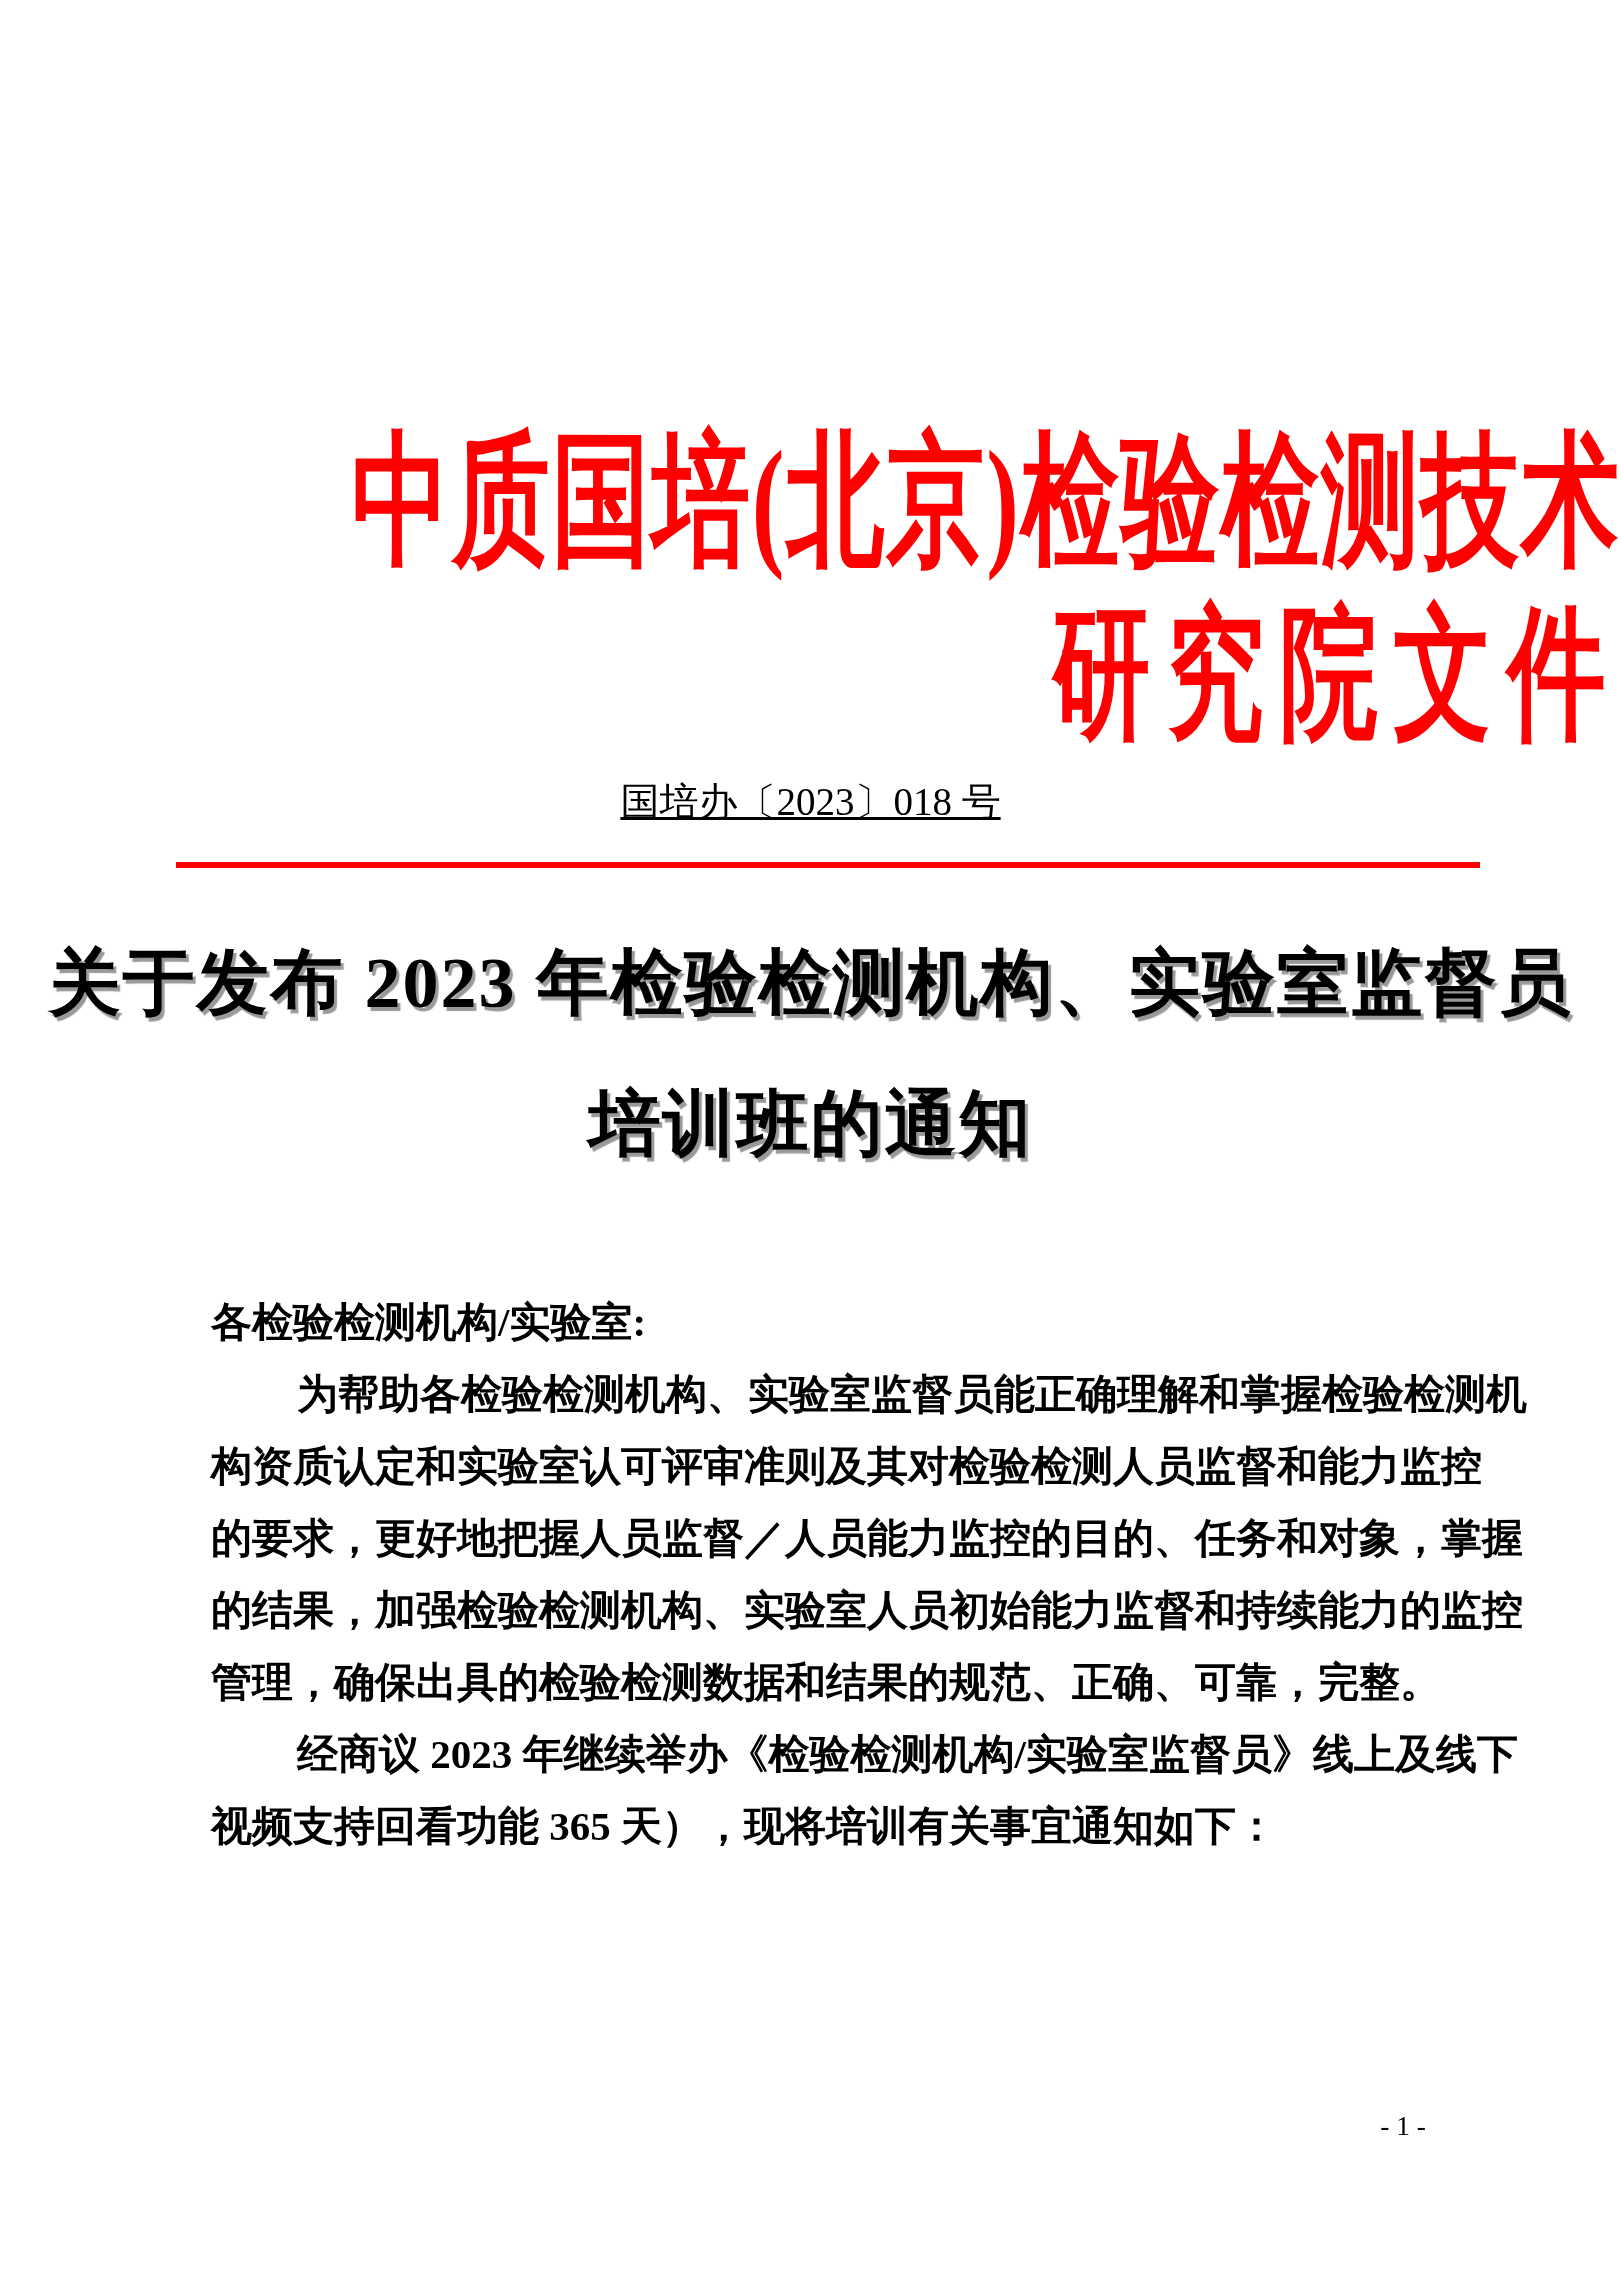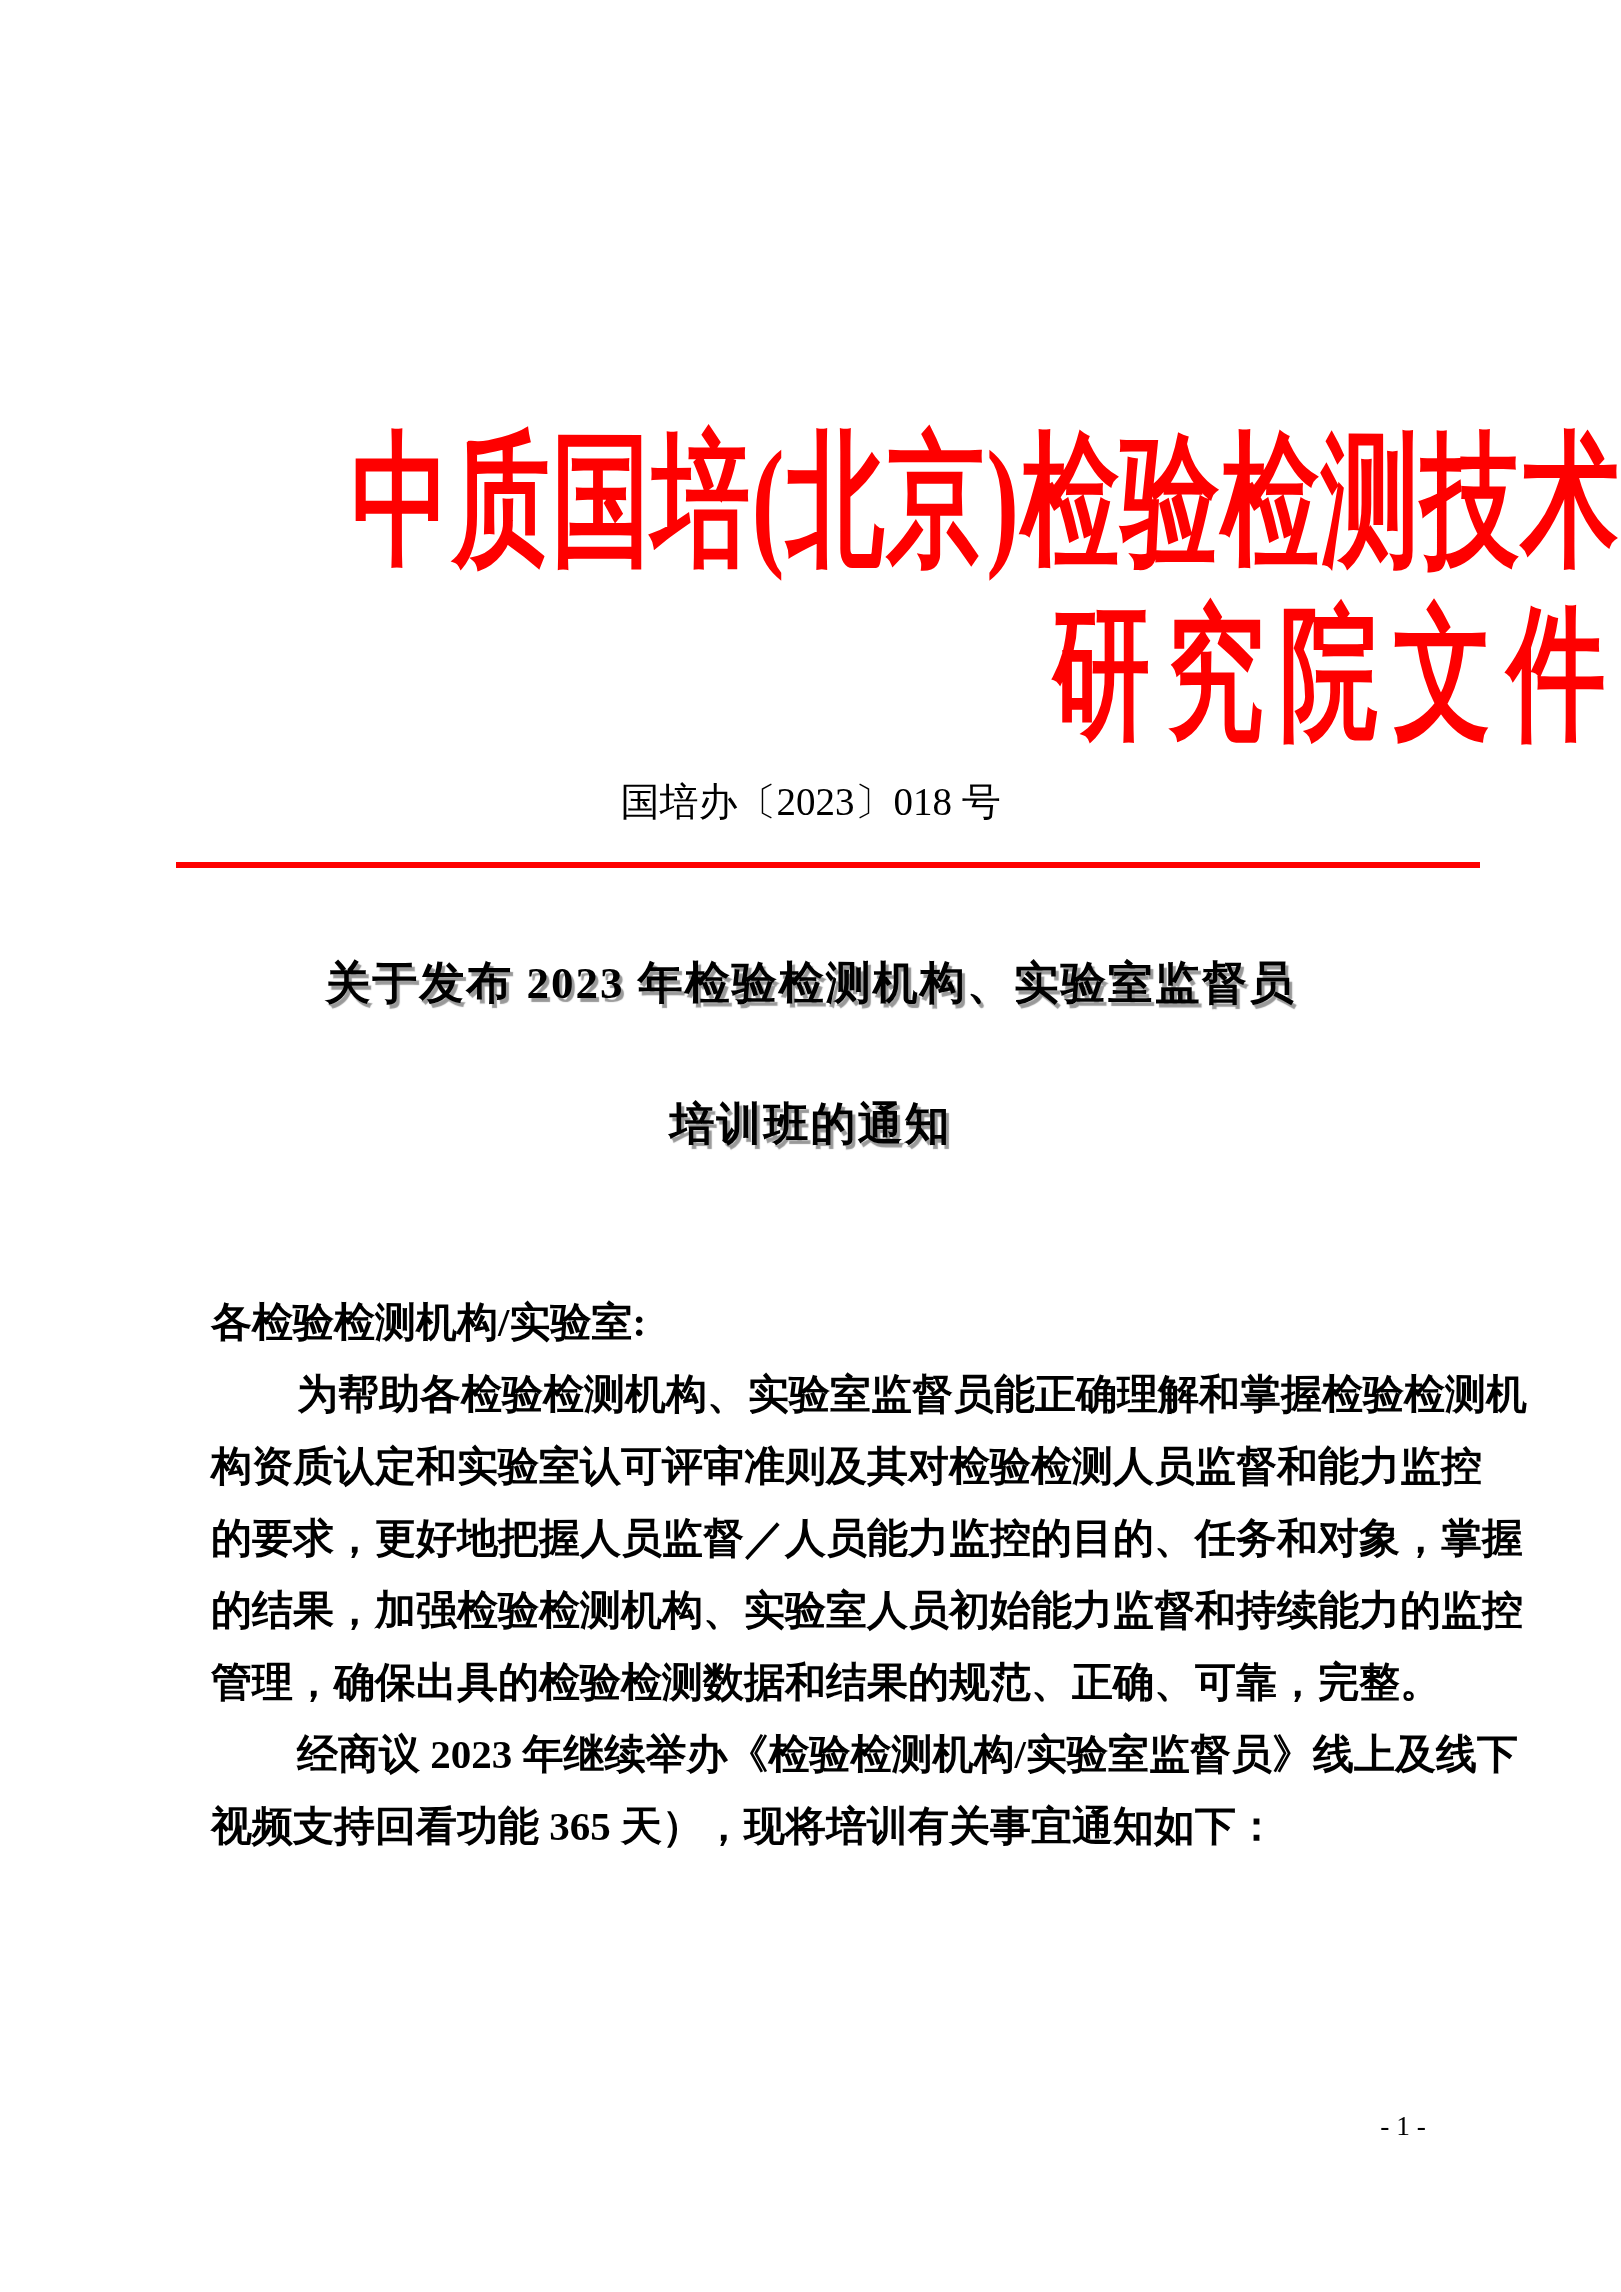--- a/index.html
+++ b/index.html
@@ -44,20 +44,21 @@
   .doc-number {
     position: absolute;
     top: 774px;
     left: 0;
     width: 1621px;
     height: 55px;
     line-height: 55px;
     text-align: center;
     font-size: 39px;
     color: #000000;
+    text-decoration: underline;
   }
 
   
   .red-rule {
     position: absolute;
     top: 862px;
     left: 176px;
     width: 1304px;
     height: 5.9px;
     background: #fe0000;
@@ -70,21 +71,21 @@
     left: 0;
     width: 1621px;
     text-align: center;
     font-weight: bold;
     color: #000000;
     text-shadow: 2.9px 3.9px 1px rgba(70, 70, 70, 0.55);
   }
   .doc-title-line {
     height: 141px;
     line-height: 141px;
-    font-size: 45px;
+    font-size: 72px;
     letter-spacing: 2px;
     white-space: nowrap;
   }
 
   
   .body-text {
     position: absolute;
     top: 1286px;
     left: 211px;
     width: 1206px;

